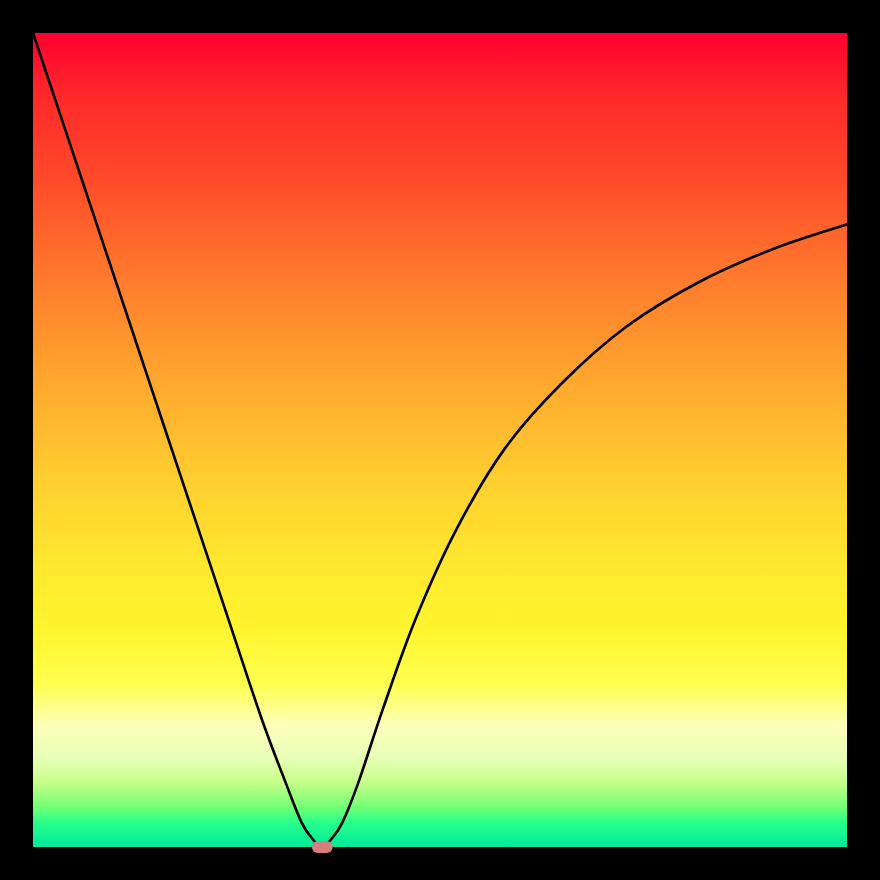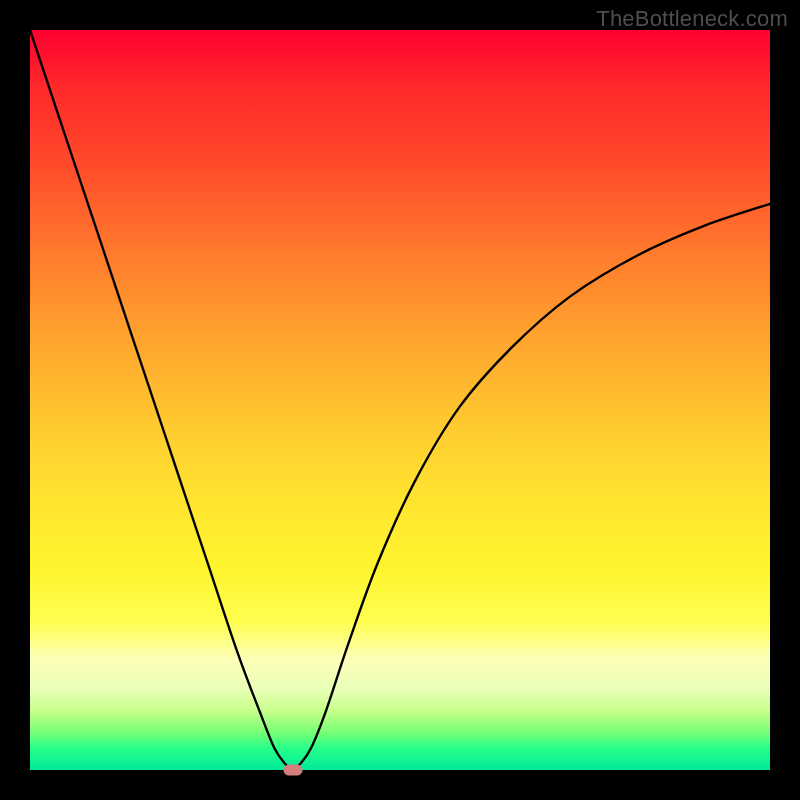--- a/index.html
+++ b/index.html
@@ -67,21 +67,20 @@
     height: 11px;
     border-radius: 6px;
     background: #d47e7e;
     transform: translate(-50%, -50%);
   }
 </style>
 </head>
 <body>
 <div class="frame">
 
-  <div class="watermark">TheBottleneck.com</div>
 
   <div class="plot-area">
     <svg class="curve-svg" viewBox="0 0 740 740" preserveAspectRatio="none">
       <path class="curve-path" d="M 0.00 0.00 C 4.93 14.80, 19.73 59.20, 29.60 88.80 C 39.47 118.40, 49.33 148.00, 59.20 177.60 C 69.07 207.20, 78.93 236.80, 88.80 266.40 C 98.67 296.00, 108.53 325.60, 118.40 355.20 C 128.27 384.80, 138.13 414.40, 148.00 444.00 C 157.87 473.60, 167.73 503.20, 177.60 532.80 C 187.47 562.40, 198.57 596.93, 207.20 621.60 C 215.83 646.27, 223.23 664.77, 229.40 680.80 C 235.57 696.83, 239.88 708.92, 244.20 717.80 C 248.52 726.68, 252.22 730.38, 255.30 734.08 C 258.38 737.78, 260.23 740.00, 262.70 740.00 C 265.17 740.00, 267.02 737.78, 270.10 734.08 C 273.18 730.38, 276.88 726.68, 281.20 717.80 C 285.52 708.92, 289.83 698.07, 296.00 680.80 C 302.17 663.53, 309.57 638.87, 318.20 614.20 C 326.83 589.53, 336.70 559.93, 347.80 532.80 C 358.90 505.67, 371.23 477.30, 384.80 451.40 C 398.37 425.50, 413.17 399.60, 429.20 377.40 C 445.23 355.20, 462.50 336.70, 481.00 318.20 C 499.50 299.70, 519.23 281.82, 540.20 266.40 C 561.17 250.98, 584.60 237.42, 606.80 225.70 C 629.00 213.98, 651.20 204.73, 673.40 196.10 C 695.60 187.47, 728.90 177.60, 740.00 173.90"></path>
     </svg>
     <div class="marker" style="left: 262.7px; top: 740px;"></div>
   </div>
 
 </div>
 

